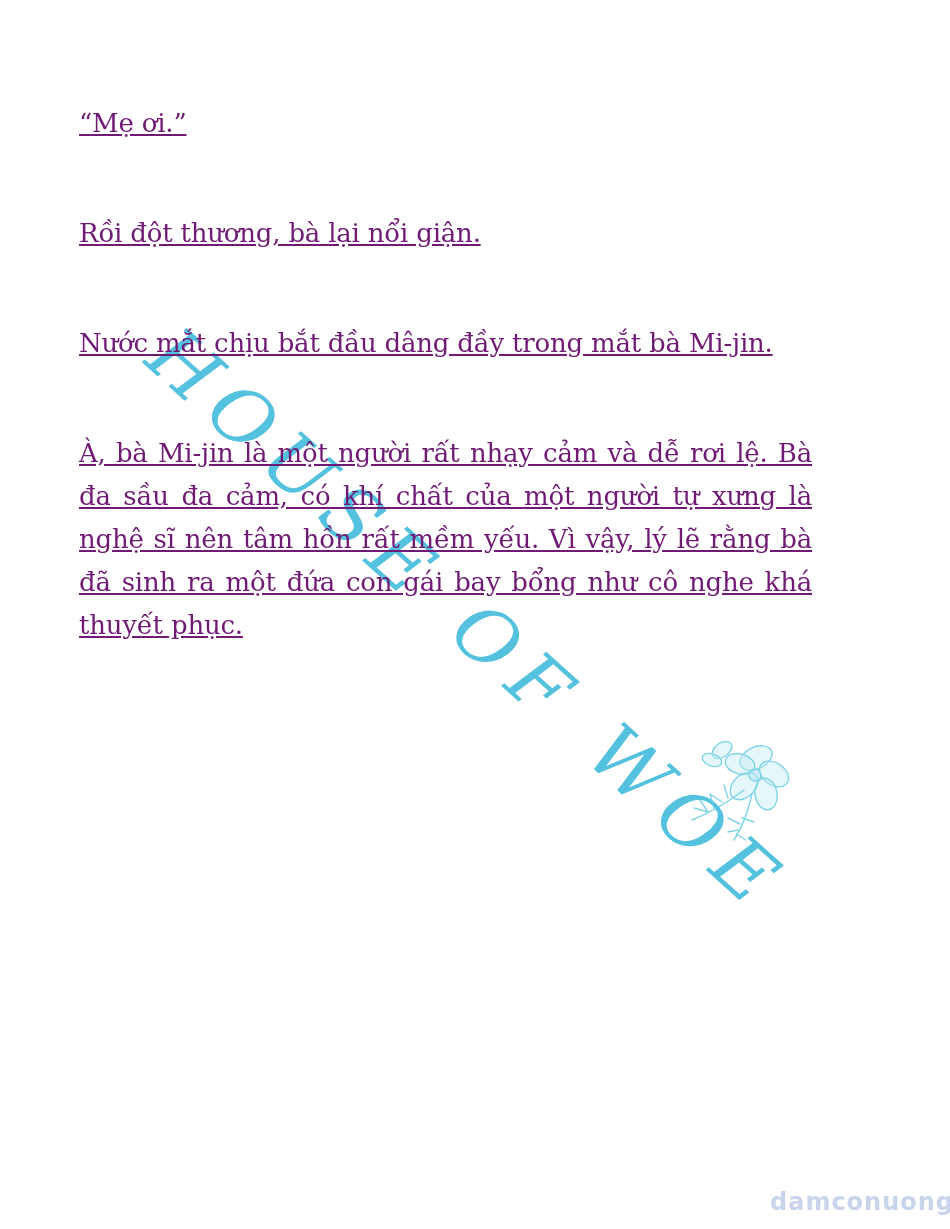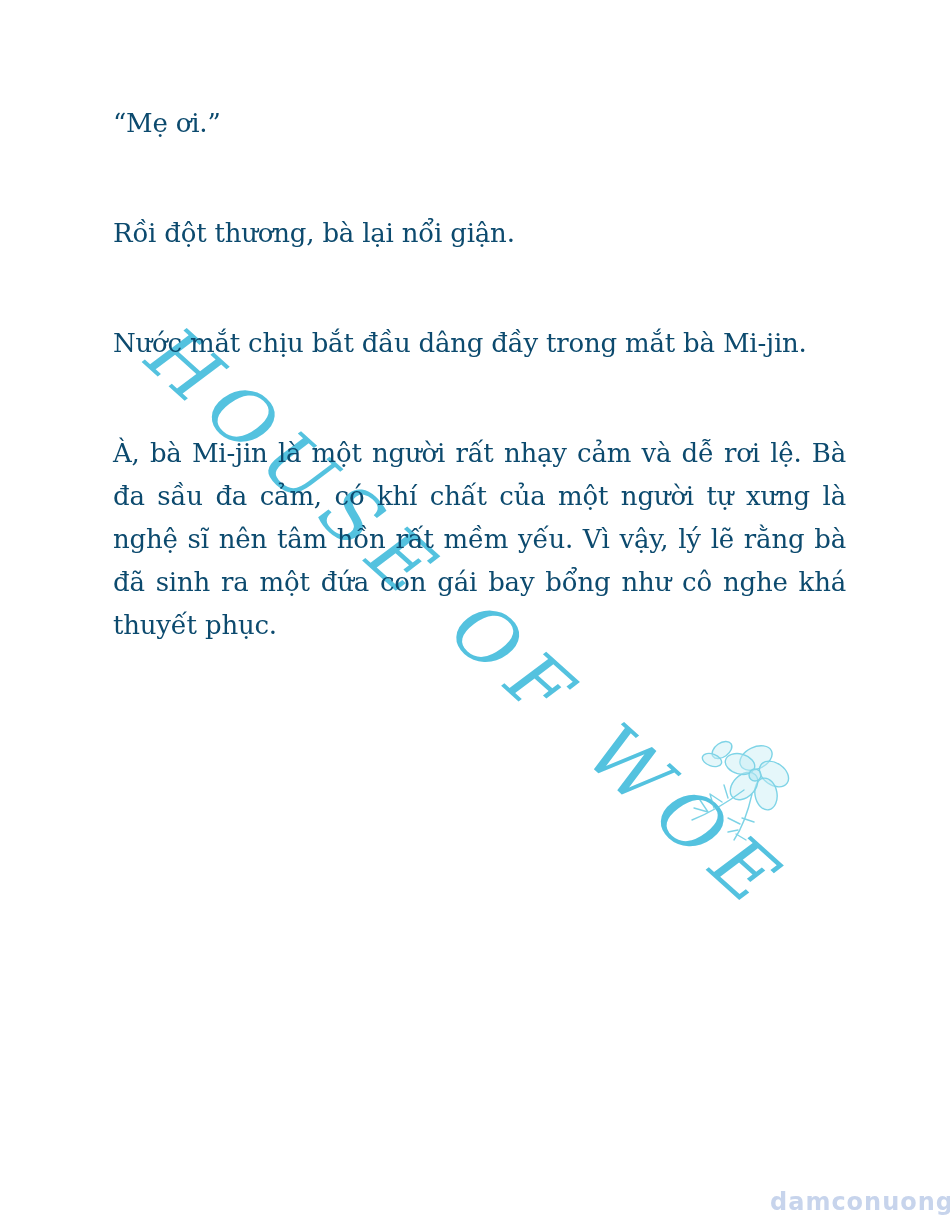--- a/index.html
+++ b/index.html
@@ -32,27 +32,28 @@
     position: absolute;
     left: 678px;
     top: 728px;
     z-index: 1;
     opacity: 0.8;
     pointer-events: none;
   }
   .content {
     position: relative;
     z-index: 2;
-    padding: 102px 0 0 113px;
+    padding: 102px 0 0 79px;
     width: 733px;
-    color: #0c4a6e;
+    color: #701a75;
     font-size: 26px;
     line-height: 43px;
     text-align: justify;
     letter-spacing: -0.2px;
+    text-decoration: underline;
   }
   .content p { margin: 0 0 67px 0; }
   .site-wm {
     position: absolute;
     left: 770px;
     top: 1188px;
     z-index: 3;
     font-family: "DejaVu Sans", "Liberation Sans", sans-serif;
     font-weight: bold;
     font-size: 24px;

